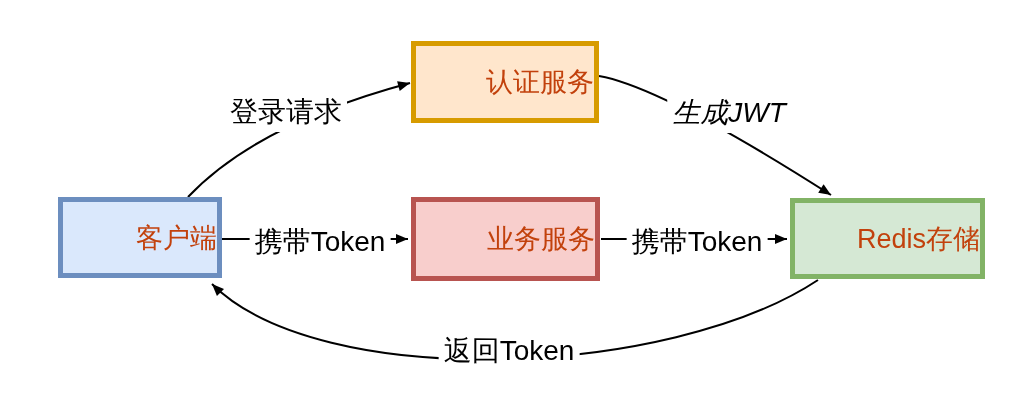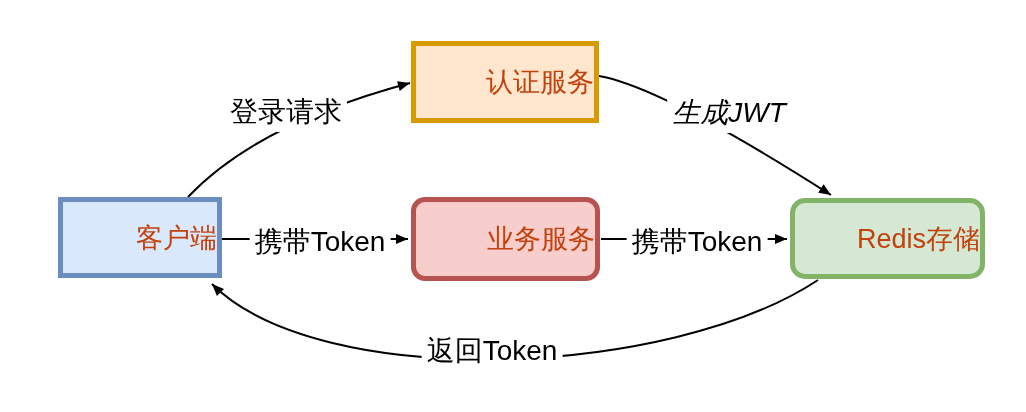--- a/index.html
+++ b/index.html
@@ -41,40 +41,40 @@
   .node-client {
     left: 58px; top: 197px; width: 164px; height: 81px;
     background: #dae8fc; border-color: #6c8ebf;
   }
   .node-auth {
     left: 411px; top: 41px; width: 188px; height: 82px;
     background: #ffe6cc; border-color: #d79b00;
   }
   .node-business {
     left: 411px; top: 197px; width: 189px; height: 84px;
-    background: #f8cecc; border-color: #b85450; border-radius: 14px;
+    background: #f8cecc; border-color: #b85450;
   }
   .node-redis {
     left: 790px; top: 198px; width: 195px; height: 81px;
-    background: #d5e8d4; border-color: #82b366; border-radius: 15px;
+    background: #d5e8d4; border-color: #82b366;
   }
   .edge-label {
     position: absolute;
     transform: translate(-50%, -50%);
     background: #ffffff;
     padding: 1px 5px;
     font-size: 28px;
     color: #000000;
     white-space: nowrap;
   }
   .edge-label.login   { left: 286px; top: 112px; }
   .edge-label.jwt     { left: 729px; top: 113px; font-style: italic; }
   .edge-label.carry   { left: 320px; top: 242px; }
   .edge-label.verify  { left: 697px; top: 242px; }
-  .edge-label.return  { left: 492px; top: 351px; text-align: right; }
+  .edge-label.return  { left: 509px; top: 351px; text-align: right; }
 </style>
 </head>
 <body>
 
 <div class="canvas">
 
   <svg class="edges" viewBox="0 0 1026 412" xmlns="http://www.w3.org/2000/svg">
     <defs>
       <marker id="arrowhead" markerUnits="userSpaceOnUse" markerWidth="14" markerHeight="12" refX="13" refY="6" orient="auto">
         <path d="M1,1 L13,6 L1,11 Z" fill="#000000"></path>

